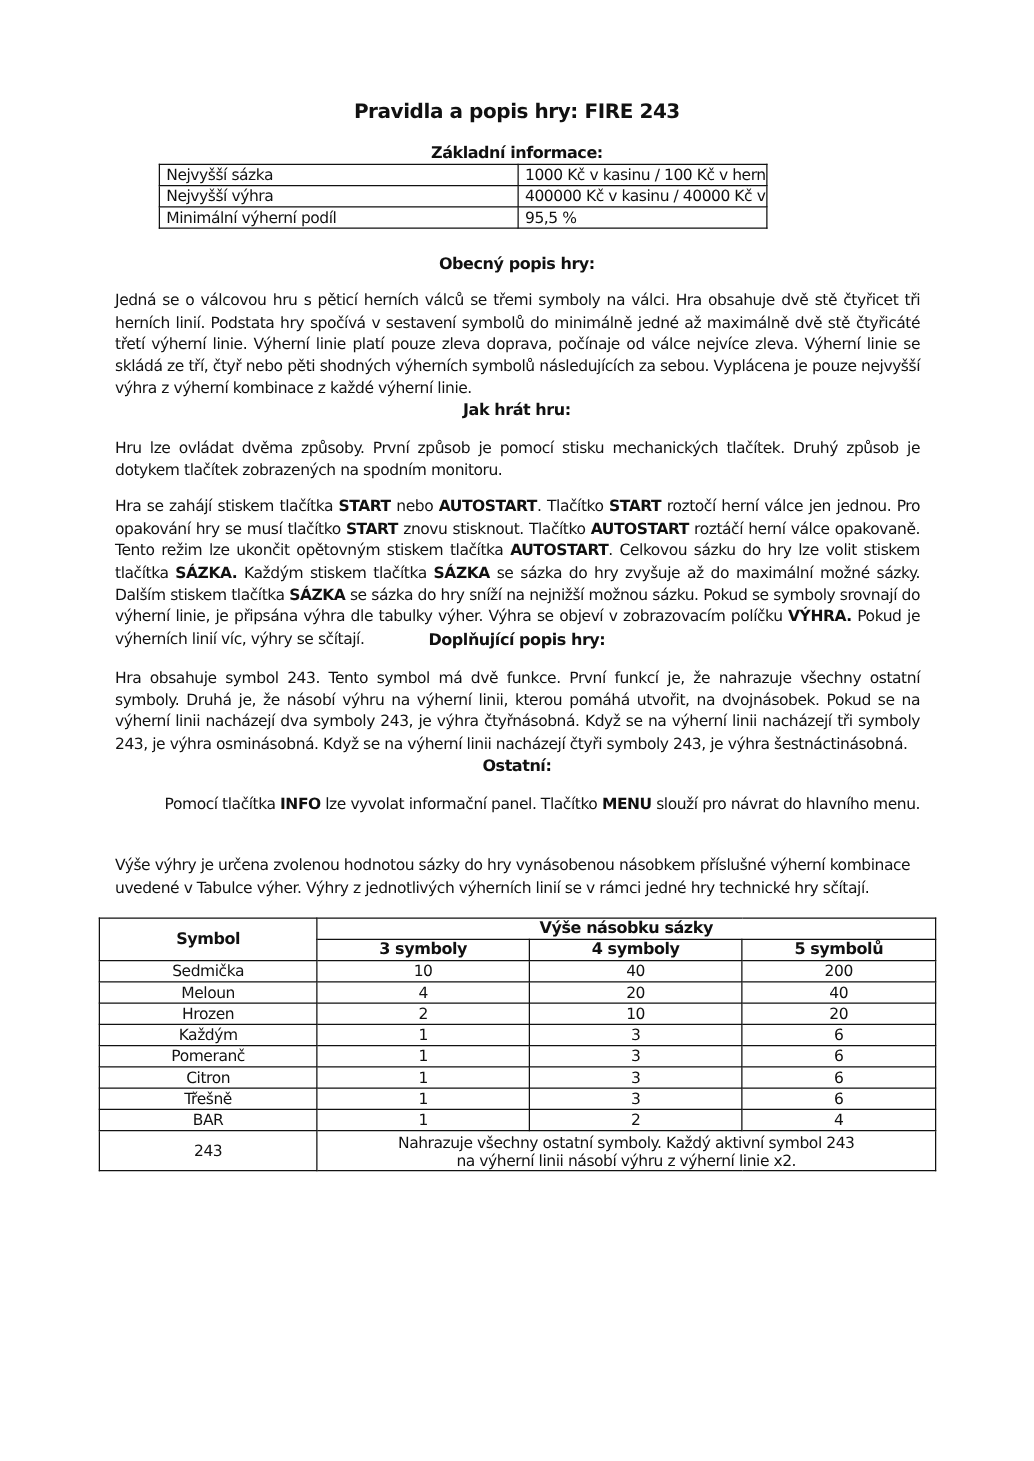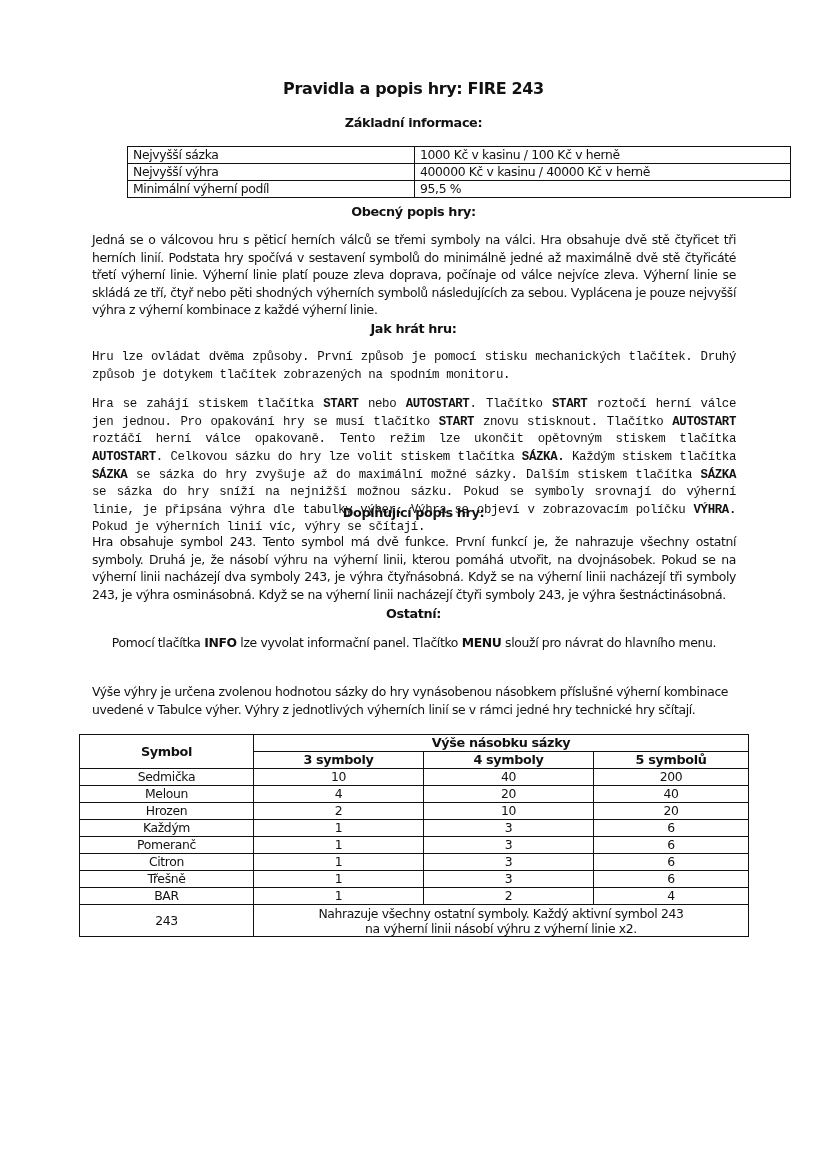--- a/index.html
+++ b/index.html
@@ -17,25 +17,25 @@
   }
   .section-title {
     position: absolute; left: 0; width: 827px;
     text-align: center; font-weight: bold; font-size: 12.8px; line-height: 16px;
   }
   .para {
     position: absolute; left: 80px; width: 668px;
     line-height: 17.6px; text-align: justify;
   }
   .para p { margin: 12px; }
-  .para.center { text-align: center; }
+  .para.center { text-align: right; }
   b { font-weight: bold; }
 
   table.info {
-    position: absolute; left: 127px; top: 146px; width: 664px;
+    position: absolute; left: 127px; top: 131px; width: 487px;
     border-collapse: collapse; table-layout: fixed;
   }
   table.info td {
     border: 1px solid #111; height: 16px; line-height: 16px;
     padding: 0 5px; white-space: nowrap; overflow: hidden;
   }
   table.info td.c1 { width: 276px; }
 
   table.pay {
     position: absolute; left: 79px; top: 706px; width: 669px;
@@ -73,21 +73,21 @@
     </tr>
   </tbody>
     </table>
 
   <div class="section-title" style="top:204px;">Obecný popis hry:</div>
   <div class="para" style="top:219px;">
     <p>Jedná se o válcovou hru s pěticí herních válců se třemi symboly na válci. Hra obsahuje dvě stě čtyřicet tři herních linií. Podstata hry spočívá v sestavení symbolů do minimálně jedné až maximálně dvě stě čtyřicáté třetí výherní linie. Výherní linie platí pouze zleva doprava, počínaje od válce nejvíce zleva. Výherní linie se skládá ze tří, čtyř nebo pěti shodných výherních symbolů následujících za sebou. Vyplácena je pouze nejvyšší výhra z výherní kombinace z každé výherní linie.</p>
   </div>
 
   <div class="section-title" style="top:321px;">Jak hrát hru:</div>
-  <div class="para" style="top:337px;font-family:Liberation Mono, monospace;">
+  <div class="para" style="top:337px;">
     <p>Hru lze ovládat dvěma způsoby. První způsob je pomocí stisku mechanických tlačítek. Druhý způsob je dotykem tlačítek zobrazených na spodním monitoru.</p>
     <p><span>Hra se zahájí stiskem tlačítka </span><b>START</b><span> nebo </span><b>AUTOSTART</b><span>. Tlačítko </span><b>START</b><span> roztočí herní válce jen jednou. Pro opakování hry se musí tlačítko </span><b>START</b><span> znovu stisknout. Tlačítko </span><b>AUTOSTART</b><span> roztáčí herní válce opakovaně. Tento režim lze ukončit opětovným stiskem tlačítka </span><b>AUTOSTART</b><span>. Celkovou sázku do hry lze volit stiskem tlačítka </span><b>SÁZKA.</b><span> Každým stiskem tlačítka </span><b>SÁZKA</b><span> se sázka do hry zvyšuje až do maximální možné sázky. Dalším stiskem tlačítka </span><b>SÁZKA</b><span> se sázka do hry sníží na nejnižší možnou sázku. Pokud se symboly srovnají do výherní linie, je připsána výhra dle tabulky výher. Výhra se objeví v zobrazovacím políčku </span><b>VÝHRA.</b><span> Pokud je výherních linií víc, výhry se sčítají.</span></p>
   </div>
 
   <div class="section-title" style="top:505px;">Doplňující popis hry:</div>
   <div class="para" style="top:521px;">
     <p>Hra obsahuje symbol 243. Tento symbol má dvě funkce. První funkcí je, že nahrazuje všechny ostatní symboly. Druhá je, že násobí výhru na výherní linii, kterou pomáhá utvořit, na dvojnásobek. Pokud se na výherní linii nacházejí dva symboly 243, je výhra čtyřnásobná. Když se na výherní linii nacházejí tři symboly 243, je výhra osminásobná. Když se na výherní linii nacházejí čtyři symboly 243, je výhra šestnáctinásobná.</p>
   </div>
 
   <div class="section-title" style="top:606px;">Ostatní:</div>

